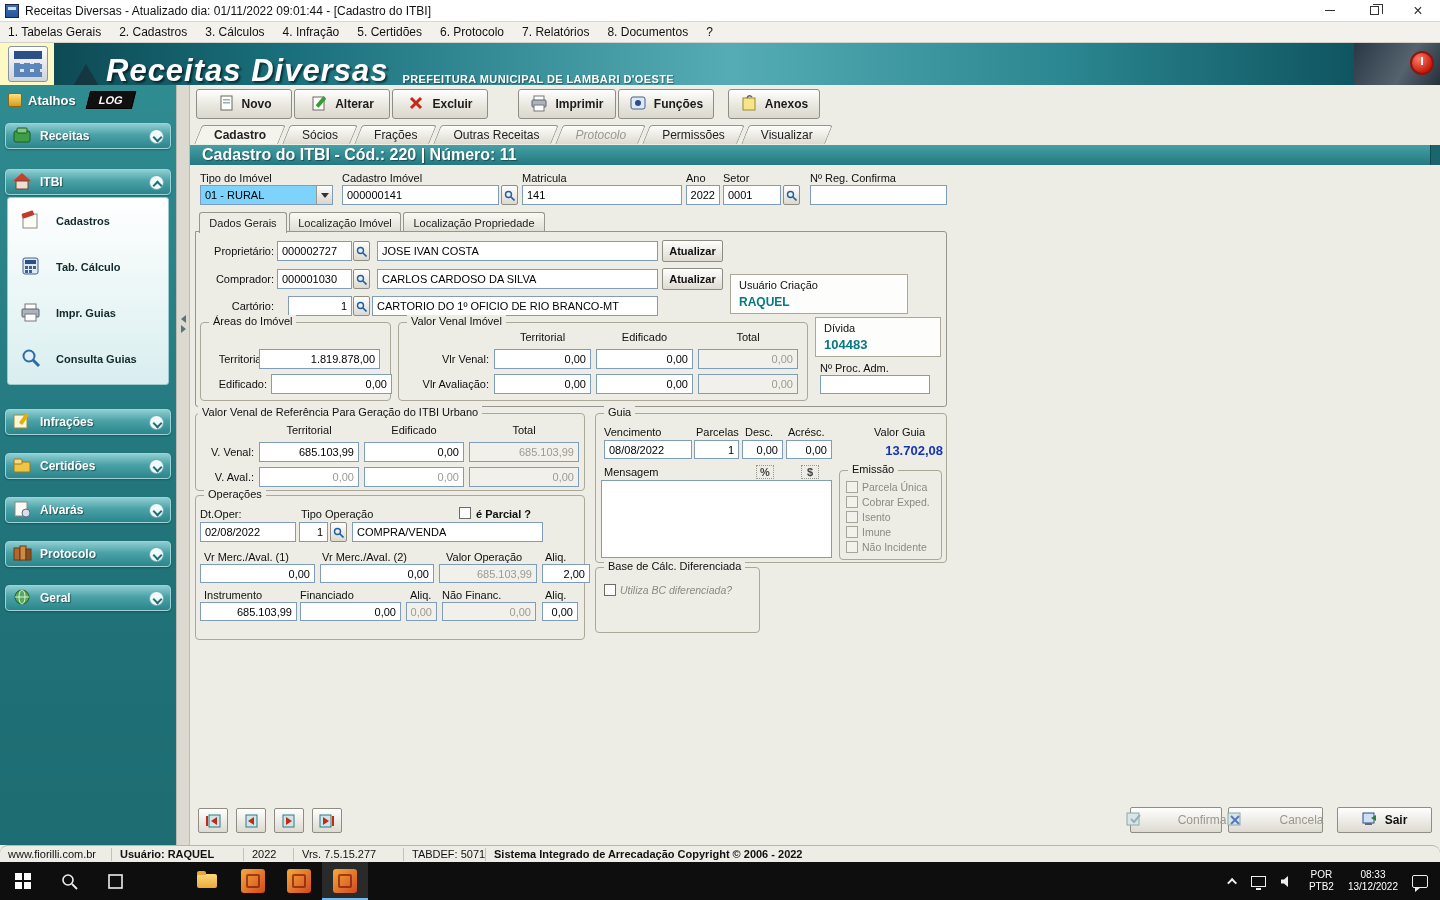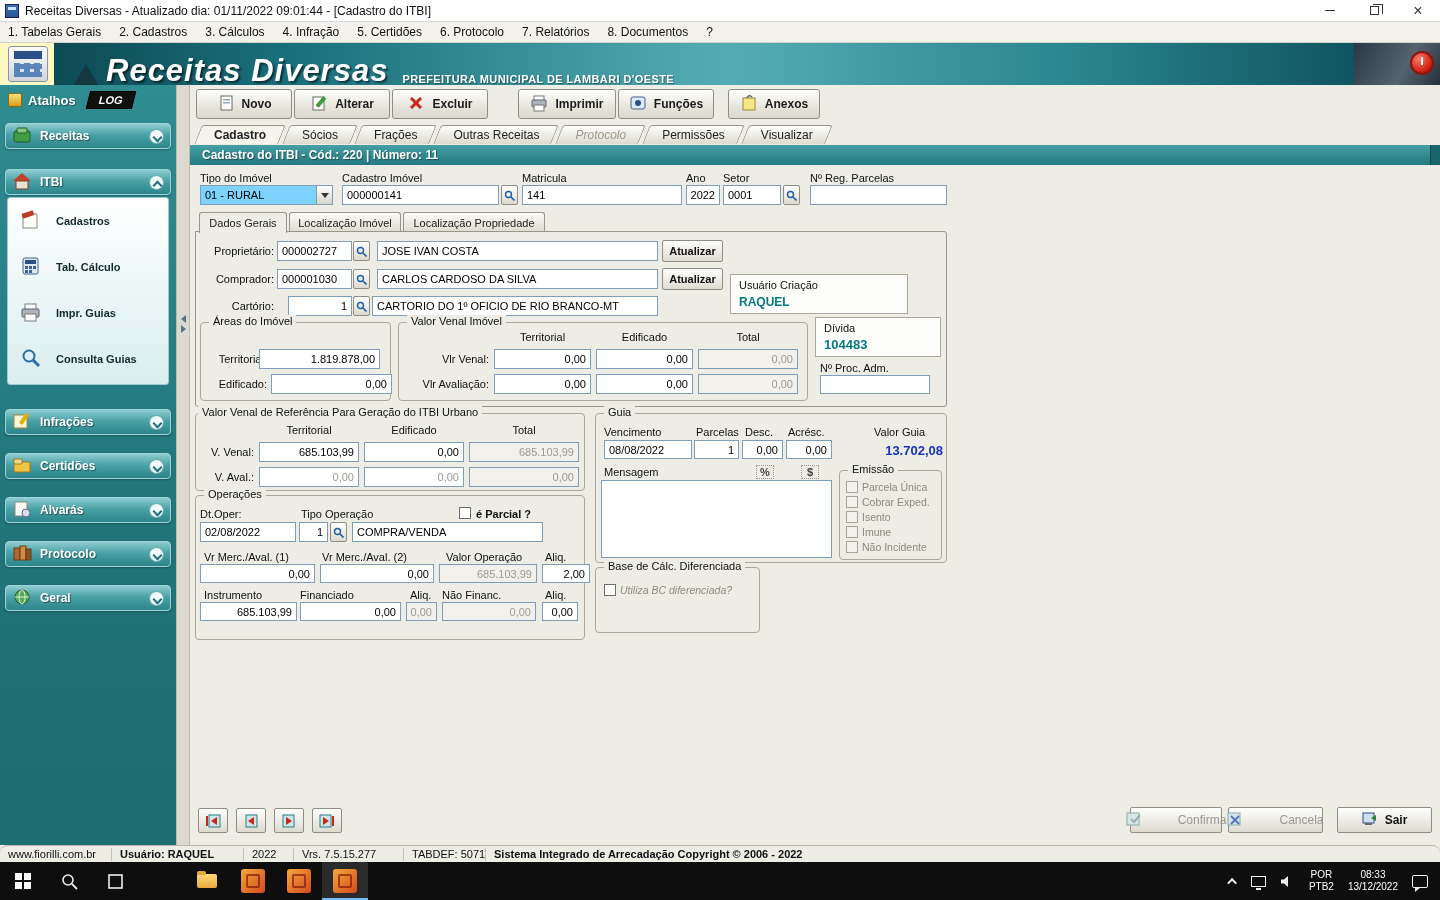--- a/index.html
+++ b/index.html
@@ -68,21 +68,21 @@
   .toolbtn { position:absolute; top:4px; height:30px; border:1px solid #8E8E85; border-radius:3px; background:linear-gradient(180deg,#FEFEFD,#E7E5DC 60%,#DBD9CE); display:flex; align-items:center; justify-content:center; gap:7px; font-size:12px; font-weight:bold; color:#1c1c1c; box-shadow:inset 0 1px 0 #fff; }
 
   .tabsrow { position:absolute; left:8px; top:40px; height:19px; display:flex; }
   .ttab { position:relative; height:19px; padding:0 16px; display:flex; align-items:center; font-size:12px; color:#222; margin-right:4px; }
   .ttab::before { content:""; position:absolute; inset:0; background:linear-gradient(#FDFDFB,#DDDBD0); border:1px solid #98968C; border-bottom:none; transform:skewX(-22deg); border-radius:3px 3px 0 0; }
   .ttab span { position:relative; }
   .ttab.active { font-weight:bold; }
   .ttab.active::before { background:#F4F3EC; }
   .ttab.disabled { color:#9a988e; font-style:italic; }
 
-  .recstrip { position:absolute; left:0; top:60px; width:1250px; height:20px; background:linear-gradient(180deg,#45A0A6,#23797F); display:flex; align-items:center; color:#fff; font-weight:bold; font-size:12px; padding-left:12px; text-shadow:1px 1px 1px rgba(0,0,0,.4); }
+  .recstrip { position:absolute; left:0; top:60px; width:1250px; height:20px; background:linear-gradient(180deg,#45A0A6,#23797F); display:flex; align-items:center; color:#fff; font-weight:bold; font-size:16px; padding-left:12px; text-shadow:1px 1px 1px rgba(0,0,0,.4); }
   .recstrip .endsq { position:absolute; right:0; top:0; width:10px; height:20px; background:#1A666C; border-left:1px solid #0e4a4f; }
 
   .lbl { position:absolute; font-size:11px; color:#101010; white-space:nowrap; }
   .lbl.r { text-align:right; }
   .lbl.gray { color:#8c8a80; }
   .lbl.it { font-style:italic; }
 
   .tbox { position:absolute; height:20px; background:#FFFFFF; border:1px solid #7F9DB9; font-size:11px; color:#000; display:flex; align-items:center; padding:0 4px; white-space:nowrap; overflow:hidden; }
   .tbox.num { justify-content:flex-end; }
   .tbox.dis { background:#F1F0EA; color:#9b9b93; }
@@ -426,21 +426,21 @@
   <span class="lbl" style="left:533px; top:87px;">Setor</span>
   <div class="tbox" style="left:533px; top:100px; width:58px;">
       <span>0001</span>
     </div>
   <div class="sbtn" style="left:593px; top:100px;">
       <svg width="11" height="11">
         <circle cx="4.5" cy="4.5" r="3" fill="none" stroke="#1a5fa8" stroke-width="1.4"></circle>
         <line x1="7" y1="7" x2="10.5" y2="10.5" stroke="#1a5fa8" stroke-width="1.6"></line>
       </svg>
     </div>
-  <span class="lbl" style="left:620px; top:87px;">Nº Reg. Parcelas</span>
+  <span class="lbl" style="left:620px; top:87px;">Nº Reg. Confirma</span>
   <div class="tbox" style="left:620px; top:100px; width:137px;">
       <span></span>
     </div>
 
   <div class="panel">
     <div class="itab active" style="left:4px; width:88px;">
         <span>Dados Gerais</span>
       </div>
     <div class="itab" style="left:94px; width:112px;">
         <span>Localização Imóvel</span>

